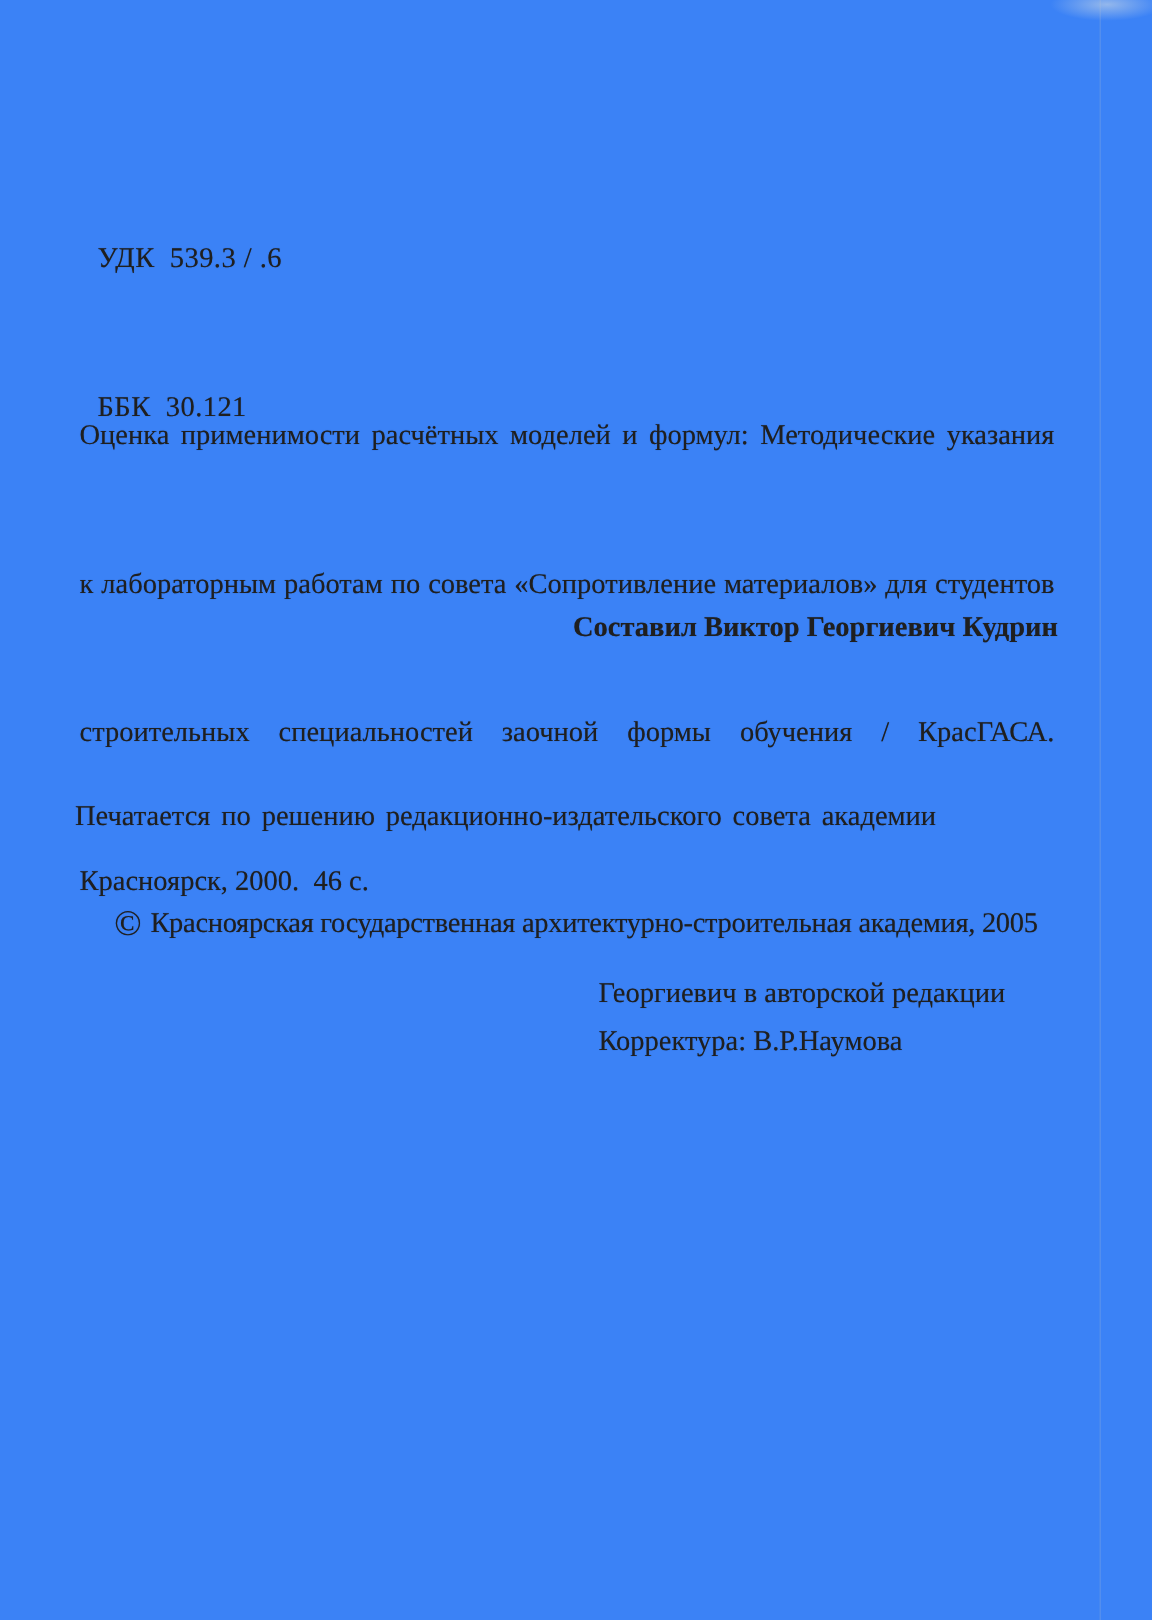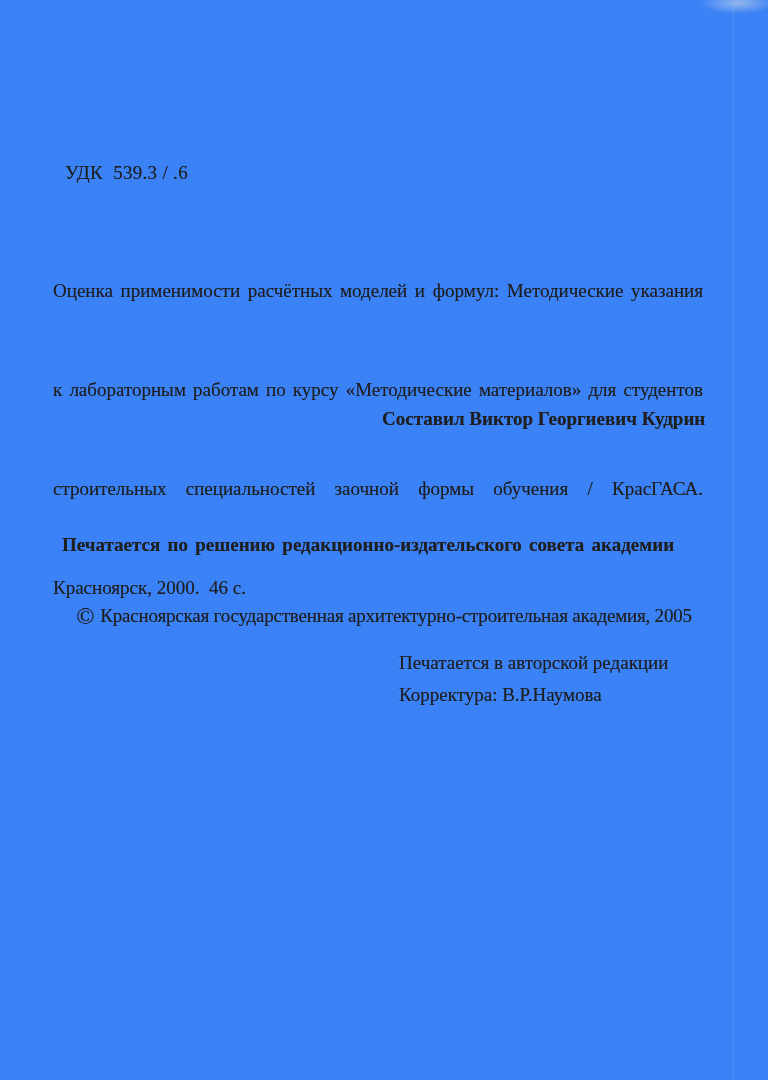--- a/index.html
+++ b/index.html
@@ -40,24 +40,23 @@
   }
   .bib-line.last {
     text-align-last: left;
   }
   .compiler-line {
     left: 382px;
     top: 402px;
     font-weight: bold;
   }
   .approval-line {
-    left: 62px;
+    left: 50px;
     top: 528px;
     word-spacing: 2.5px;
-    font-weight: bold;
   }
   .copyright-line {
     left: 58px;
     top: 566px;
     letter-spacing: -0.2px;
   }
   .copyright-symbol {
     font-size: 24px;
     vertical-align: -2px;
     margin-right: 6px;
@@ -92,34 +91,35 @@
 </head>
 <body>
 
 <div class="page">
 
   <div class="scan-smudge-top-right"></div>
   <div class="scan-page-edge"></div>
 
   <div class="txt udk-block">
     <div>УДК  539.3 / .6</div>
+    <div>ББК  30.121</div>
   </div>
 
   <div class="txt bib-block">
     <div class="bib-line">Оценка применимости расчётных моделей и формул: Методические указания</div>
-    <div class="bib-line">к лабораторным работам по курсу «Методические материалов» для студентов</div>
+    <div class="bib-line">к лабораторным работам по совета «Сопротивление материалов» для студентов</div>
     <div class="bib-line">строительных специальностей заочной формы обучения / КрасГАСА.</div>
     <div class="bib-line last">Красноярск, 2000.  46 с.</div>
   </div>
 
   <div class="txt compiler-line">Составил Виктор Георгиевич Кудрин</div>
 
   <div class="txt approval-line">Печатается по решению редакционно-издательского совета академии</div>
 
   <div class="txt copyright-line">
     <span class="copyright-symbol">©</span><span>Красноярская государственная архитектурно-строительная академия, 2005</span>
   </div>
 
-  <div class="txt edition-line">Печатается в авторской редакции</div>
+  <div class="txt edition-line">Георгиевич в авторской редакции</div>
 
   <div class="txt proof-line">Корректура: В.Р.Наумова</div>
 
 </div>
 
 </body></html>

